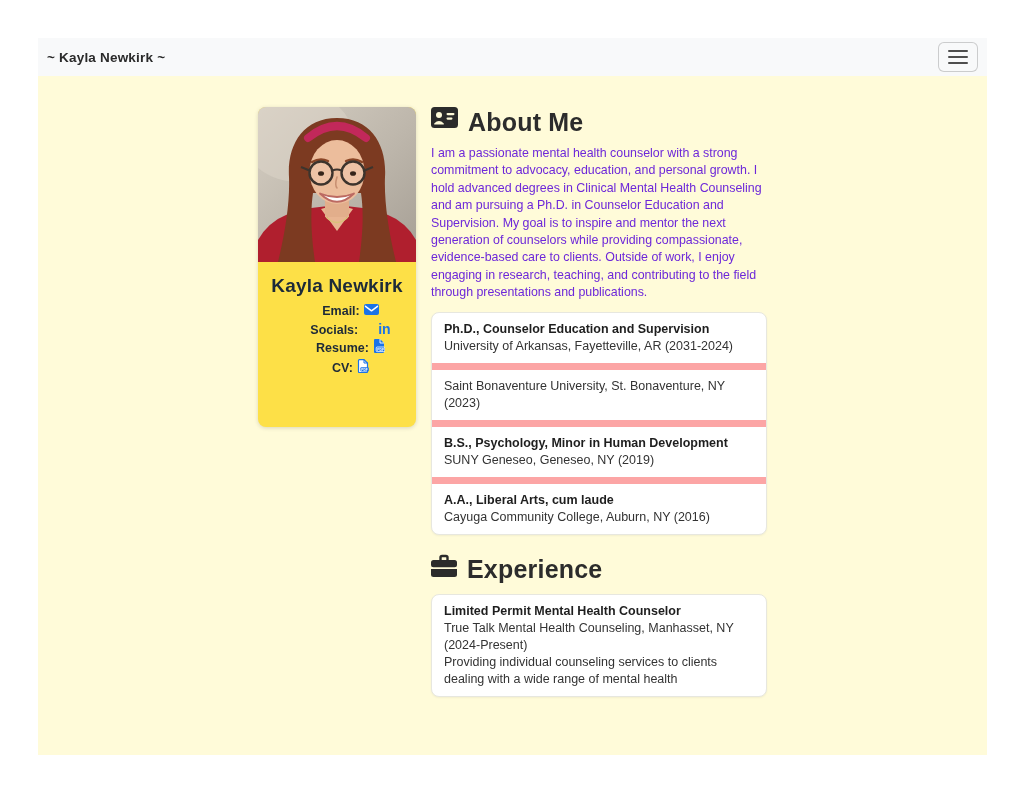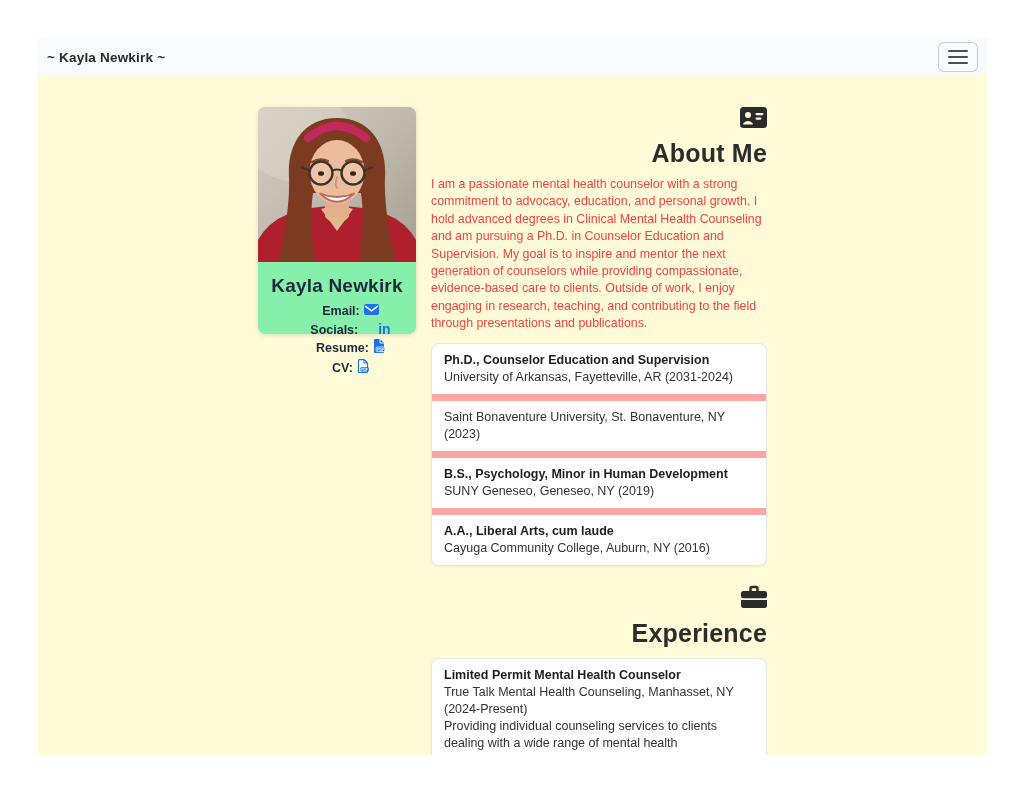--- a/index.html
+++ b/index.html
@@ -56,22 +56,22 @@
     width: 509px;
     margin: 31px auto 0;
     display: flex;
     gap: 15px;
     align-items: flex-start;
   }
   
   .profile-card {
     flex: 0 0 158px;
     width: 158px;
-    height: 227px;
-    background: #86efac;
+    height: 320px;
+    background: #fde047;
     border-radius: 8px;
     box-shadow: 0 1px 4px rgba(0,0,0,0.15);
   }
   .photo {
     width: 158px; height: 155px;
     border-radius: 8px 8px 0 0;
     overflow: hidden;
     display: block;
   }
   .photo svg { display: block; }
@@ -103,36 +103,35 @@
     font-weight: bold;
     font-size: 14px;
     cursor: pointer;
     margin-left: 20px;
   }
   
   .right-col { width: 336px; }
   .section-h {
     margin: 0;
     display: flex;
-    align-items: flex-end;
+    align-items: flex-start;
     gap: 10px;
     font-size: 25px;
     font-weight: bold;
     color: #2c2c2c;
     line-height: 30px;
     letter-spacing: 0.2px;
-    flex-direction: column;
   }
   .section-h .h-icon { display: inline-flex; color: #2b2b2b; }
   .mt-sec { margin-top: 19px; }
   .about-text {
     margin: 8px 0 0;
     font-size: 12.4px;
     line-height: 17.4px;
-    color: #ef4444;
+    color: #6d28d9;
   }
   .card-list {
     list-style: none;
     margin: 10px 0 0;
     padding: 0;
     background: #ffffff;
     border: 1px solid #e7e7df;
     border-radius: 8px;
     overflow: hidden;
     box-shadow: 0 1px 2px rgba(0,0,0,0.05);

